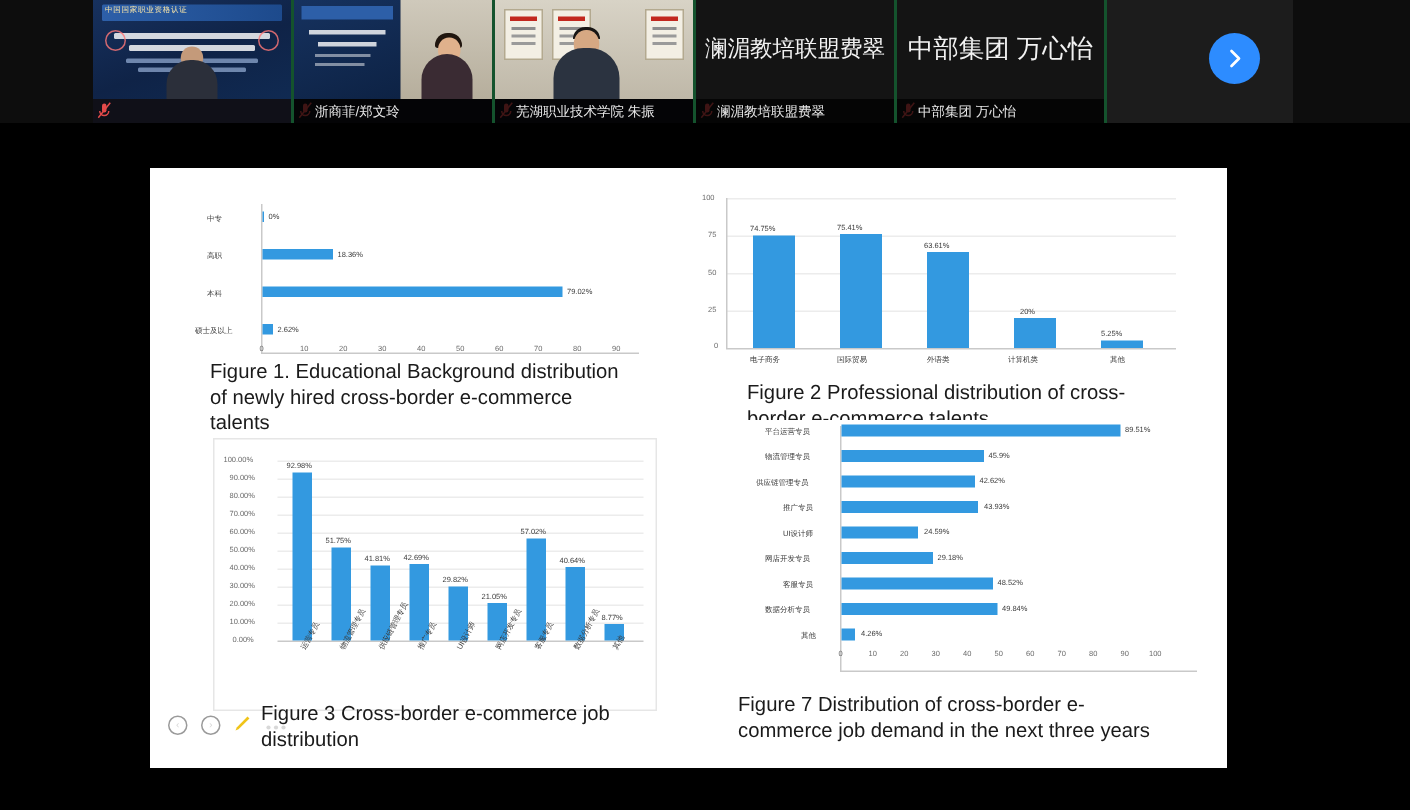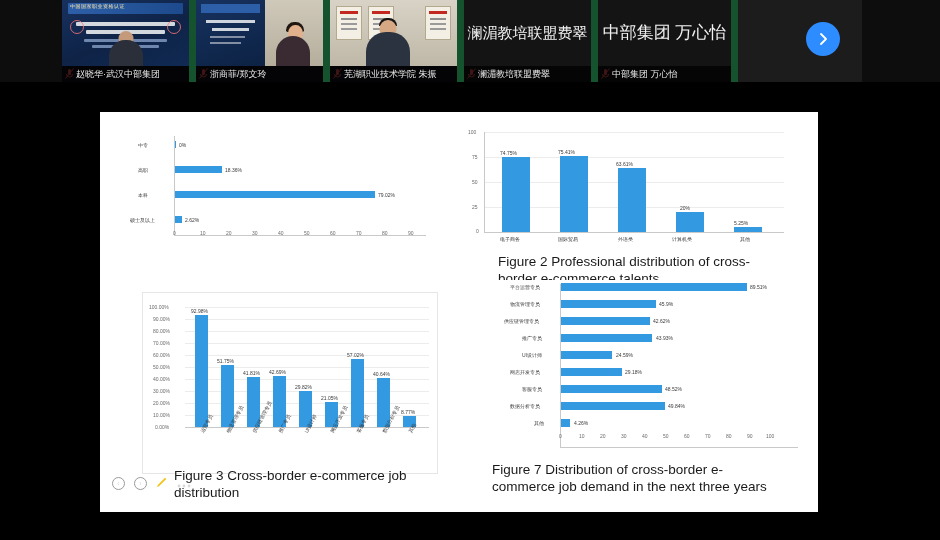--- a/index.html
+++ b/index.html
@@ -21,21 +21,21 @@
     position: absolute;
     top: 0; left: 62px;
     width: 800px; height: 82px;
     background: #1c1c1c;
     display: flex;
     align-items: stretch;
   }
   .tile {
     position: relative;
     height: 82px;
-    border-right: 7px solid #14532d;
+    border-right: 2px solid #14532d;
     overflow: hidden;
     flex: 0 0 auto;
   }
   .tile.video { width: 134px; background: #101018; }
   .tile.namecard { width: 134px; background: #141414; }
   .tile-body { position: absolute; inset: 0 0 16px 0; overflow: hidden; }
   .tile-label {
     position: absolute;
     left: 0; right: 0; bottom: 0;
     height: 16px;
@@ -235,21 +235,20 @@
           <div class="person"></div>
         </div>
       </div>
       <span class="mic">
         <svg width="9" height="11" viewBox="0 0 9 11">
             <rect x="3" y="1" width="3" height="6" rx="1.5" fill="#e24a4a"></rect>
             <path d="M1.5 6 a3 3 0 0 0 6 0" stroke="#e24a4a" fill="none" stroke-width="1"></path>
             <line x1="0.5" y1="10.5" x2="8.5" y2="0.5" stroke="#e24a4a" stroke-width="1"></line>
           </svg>
       </span>
-      <div class="tile-label">赵晓华·武汉中部集团</div>
     </div>
 
     <div class="tile video">
       <div class="tile-body">
         <div class="vid3">
           <div class="slideL">
             <div class="hdr"></div>
             <div class="ln" style="top:20px;"></div>
             <div class="ln" style="top:28px; left:16px; right:16px;"></div>
             <div class="ln" style="top:36px; left:14px; right:20px; height:2px; opacity:.6;"></div>
@@ -364,20 +363,21 @@
           <div class="tick" style="left:96px; top:100px;">20</div>
           <div class="tick" style="left:122px; top:100px;">30</div>
           <div class="tick" style="left:148px; top:100px;">40</div>
           <div class="tick" style="left:174px; top:100px;">50</div>
           <div class="tick" style="left:200px; top:100px;">60</div>
           <div class="tick" style="left:226px; top:100px;">70</div>
           <div class="tick" style="left:252px; top:100px;">80</div>
           <div class="tick" style="left:278px; top:100px;">90</div>
         </div>
       </div>
+      <div class="figcap" style="left:40px; top:128px; width:280px;">Figure 1. Educational Background distribution of newly hired cross-border e-commerce talents</div>
 
       <div class="fig" style="left:360px; top:14px; width:330px; height:130px;">
         <div class="chart">
           <div class="gridline" style="top:6px; left:24px; right:6px;"></div>
           <div class="gridline" style="top:31px; left:24px; right:6px;"></div>
           <div class="gridline" style="top:56px; left:24px; right:6px;"></div>
           <div class="gridline" style="top:81px; left:24px; right:6px;"></div>
           <div class="axis-x" style="left:24px; right:6px; top:106px; background:#c9c9c9;"></div>
           <div class="axis-y" style="left:24px; top:6px; bottom:24px;"></div>
 

